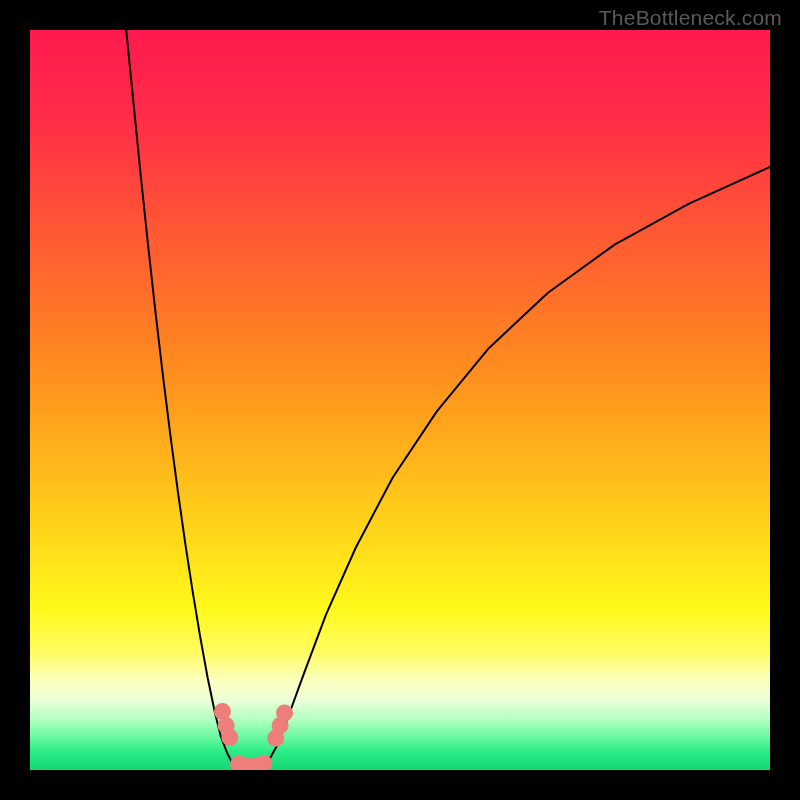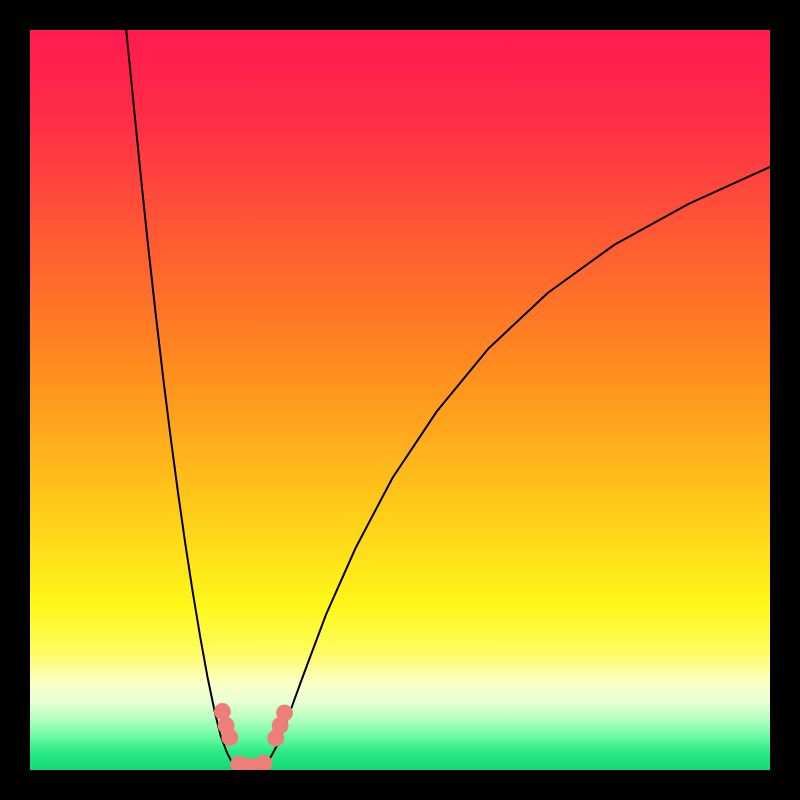--- a/index.html
+++ b/index.html
@@ -46,20 +46,21 @@
     color: #5a5a5a;
     font-size: 21px;
     font-weight: 500;
     letter-spacing: 0.2px;
   }
 </style>
 </head>
 <body>
 
 <div class="frame">
+  <div class="watermark">TheBottleneck.com</div>
   <div class="plot-area">
     <svg class="gradient" viewBox="0 0 740 740" preserveAspectRatio="none">
       <defs>
         <linearGradient id="bg-grad" x1="0" y1="0" x2="0" y2="1">
             <stop offset="0%" stop-color="#ff1a4f"></stop>
             <stop offset="12%" stop-color="#ff2d47"></stop>
             <stop offset="28.000000000000004%" stop-color="#ff5a33"></stop>
             <stop offset="45%" stop-color="#ff8a1f"></stop>
             <stop offset="62%" stop-color="#ffc21a"></stop>
             <stop offset="78%" stop-color="#fff81a"></stop>

